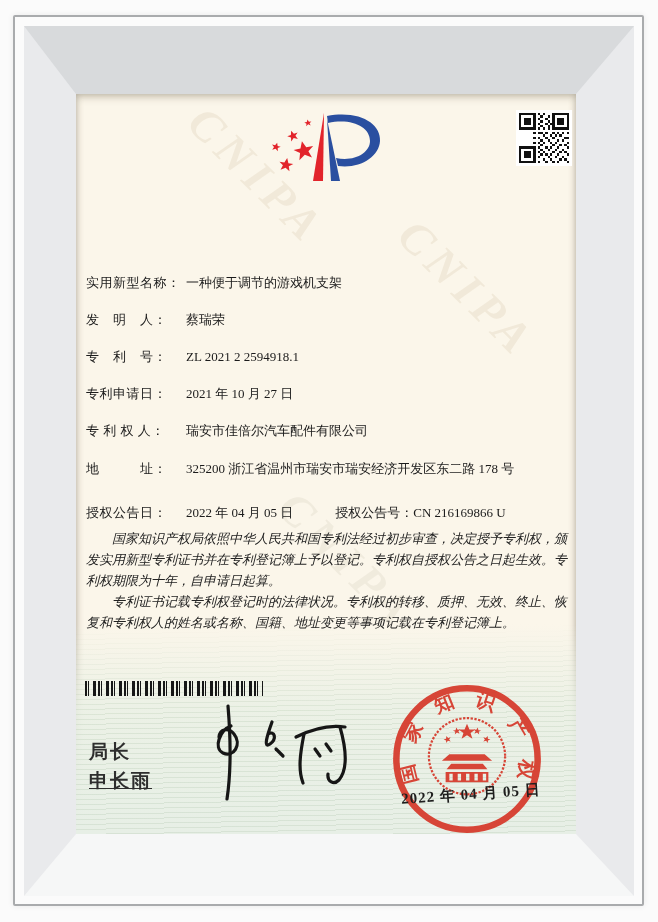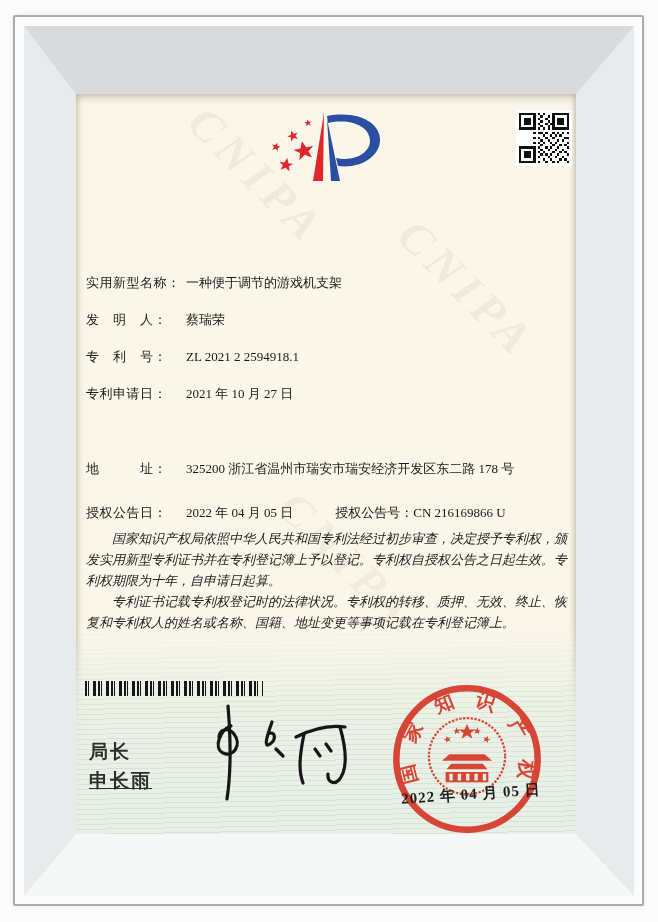--- a/index.html
+++ b/index.html
@@ -108,20 +108,23 @@
       </div>
       <div class="row r-inv">
         <span class="lbl">发　明　人：</span><span>蔡瑞荣</span>
       </div>
       <div class="row r-pno">
         <span class="lbl">专　利　号：</span><span>ZL 2021 2 2594918.1</span>
       </div>
       <div class="row r-fil">
         <span class="lbl">专利申请日：</span><span>2021 年 10 月 27 日</span>
       </div>
+      <div class="row r-pat">
+        <span class="lbl">专 利 权 人：</span><span>瑞安市佳倍尔汽车配件有限公司</span>
+      </div>
       <div class="row r-adr">
         <span class="lbl">地　　　址：</span><span>325200  浙江省温州市瑞安市瑞安经济开发区东二路 178 号</span>
       </div>
       <div class="row r-grant">
         <span class="lbl">授权公告日：</span><span>2022 年 04 月 05 日</span><span class="grant-no"><span>授权公告号：</span><span>CN 216169866 U</span></span>
       </div>
 
       <div class="paras">
         <p>国家知识产权局依照中华人民共和国专利法经过初步审查，决定授予专利权，颁发实用新型专利证书并在专利登记簿上予以登记。专利权自授权公告之日起生效。专利权期限为十年，自申请日起算。</p>
         <p>专利证书记载专利权登记时的法律状况。专利权的转移、质押、无效、终止、恢复和专利权人的姓名或名称、国籍、地址变更等事项记载在专利登记簿上。</p>

